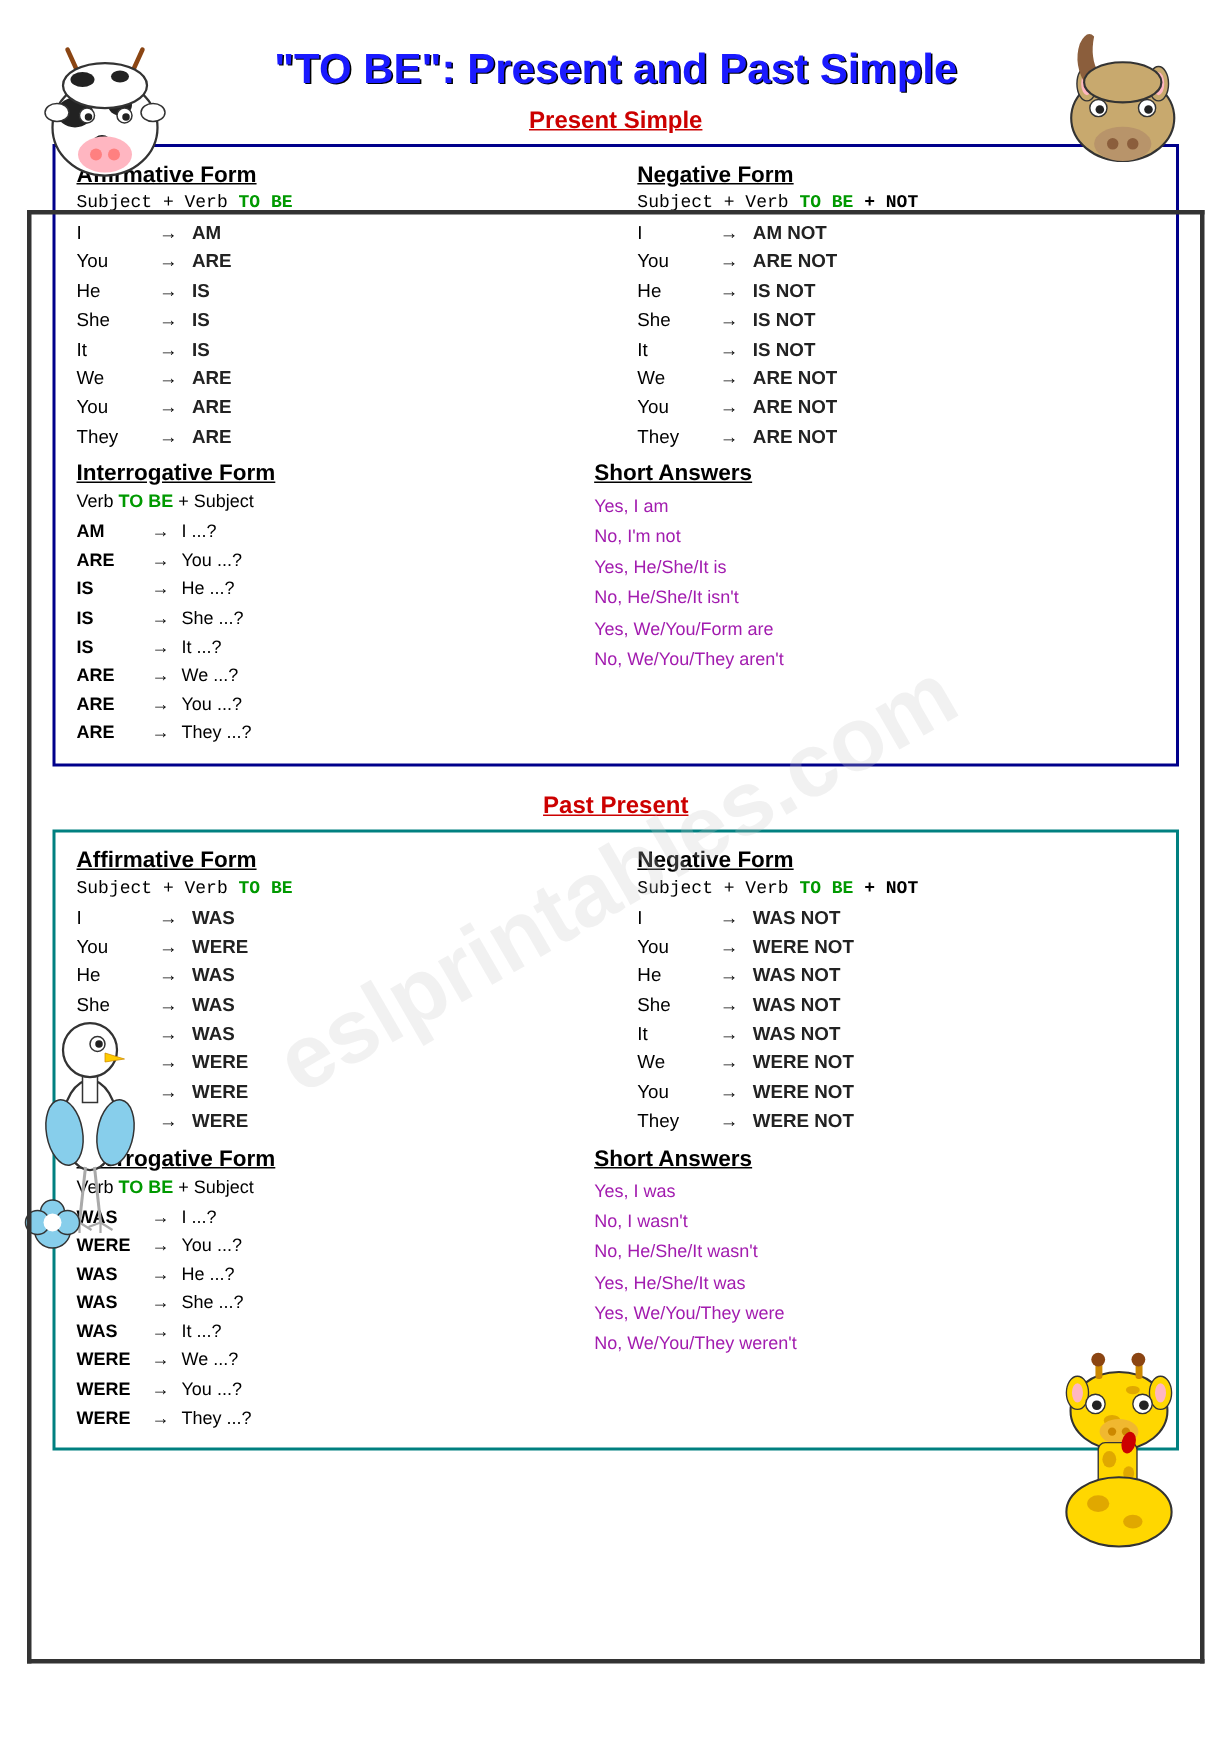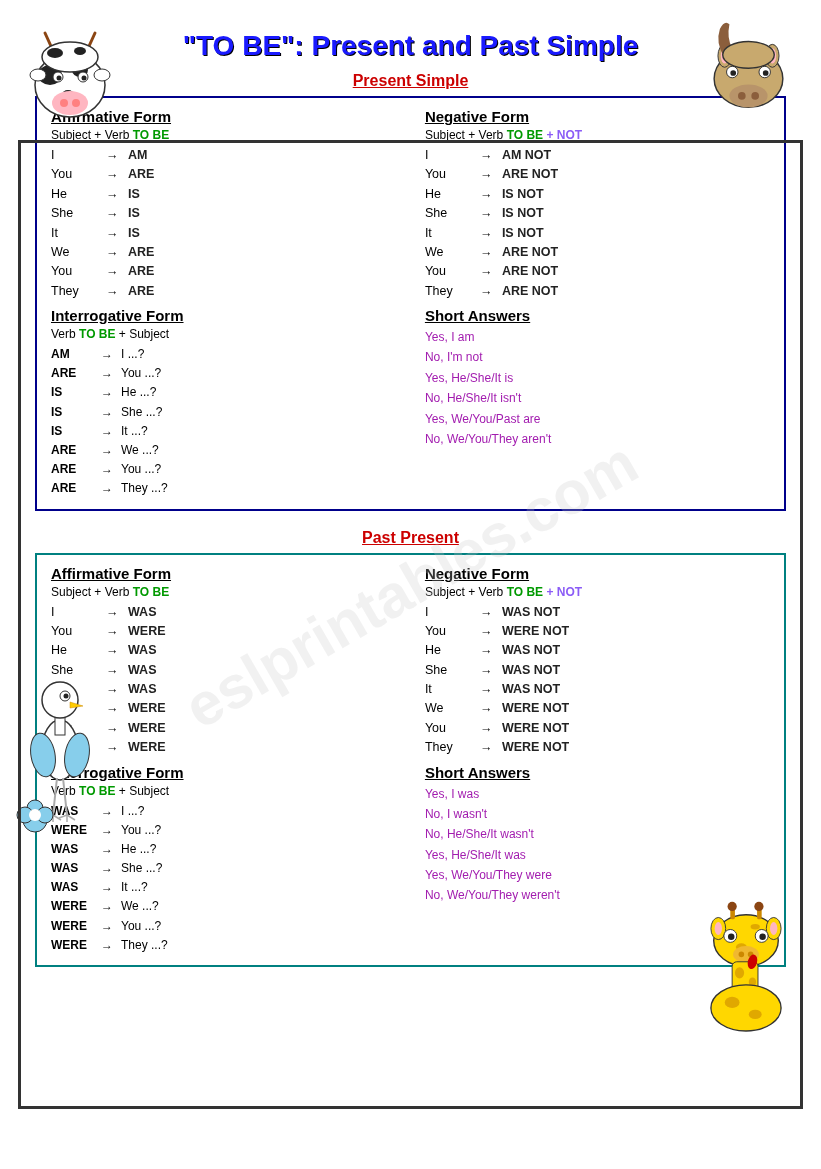--- a/index.html
+++ b/index.html
@@ -93,21 +93,21 @@
     .box-col-header {
       font-size: 15px;
       font-weight: bold;
       font-family: Arial, sans-serif;
       margin-bottom: 3px;
       text-decoration: underline;
     }
 
     .subheader {
       font-size: 12px;
-      font-family: Liberation Sans, sans-serif;
+      font-family: Liberation Mono, monospace;
       margin-bottom: 4px;
     }
 
     .grammar-row {
       display: flex;
       font-size: 12.5px;
       font-family: Arial, sans-serif;
       line-height: 1.55;
     }
     .grammar-row .subject {
@@ -117,21 +117,21 @@
     .grammar-row .arrow {
       width: 22px;
     }
     .grammar-row .verb {
       font-weight: bold;
       color: #222;
     }
 
     .two-col-section {
       display: flex;
-      justify-content: space-between;
+      justify-content: flex-start;
       margin-top: 4px;
     }
     .two-col-section .col {
       width: 48%;
     }
 
     .interrog-header {
       font-size: 15px;
       font-weight: bold;
       text-decoration: underline;
@@ -213,21 +213,21 @@
       font-size: 60px;
       color: rgba(200,200,200,0.25);
       font-family: Arial, sans-serif;
       font-weight: bold;
       white-space: nowrap;
       pointer-events: none;
       z-index: 10;
     }
 
     .to-be-green { color: #009900; font-weight: bold; }
-    .to-be-red { color: #8b5cf6; font-weight: bold; }
+    .to-be-red { color: #000000; font-weight: bold; }
 
     .present-section { margin-bottom: 12px; }
     .past-section { margin-bottom: 12px; }
   </style>
 </head>
 <body>
 
 <div class="animal-cow">
   <svg viewBox="0 0 100 120" xmlns="http://www.w3.org/2000/svg">
 
@@ -524,21 +524,21 @@
           </div>
       </div>
 
       <div class="col">
         <div class="short-answers-header">Short Answers</div>
         <div id="present-short-rows">
             <div class="short-answer-row">Yes, I am</div>
             <div class="short-answer-row">No, I'm not</div>
             <div class="short-answer-row">Yes, He/She/It is</div>
             <div class="short-answer-row">No, He/She/It isn't</div>
-            <div class="short-answer-row">Yes, We/You/Past are</div>
+            <div class="short-answer-row">Yes, We/You/Form are</div>
             <div class="short-answer-row">No, We/You/They aren't</div>
           </div>
       </div>
     </div>
   </div>
 </div>
 
 <div class="past-section">
   <div class="section-label">Past Present</div>
 

